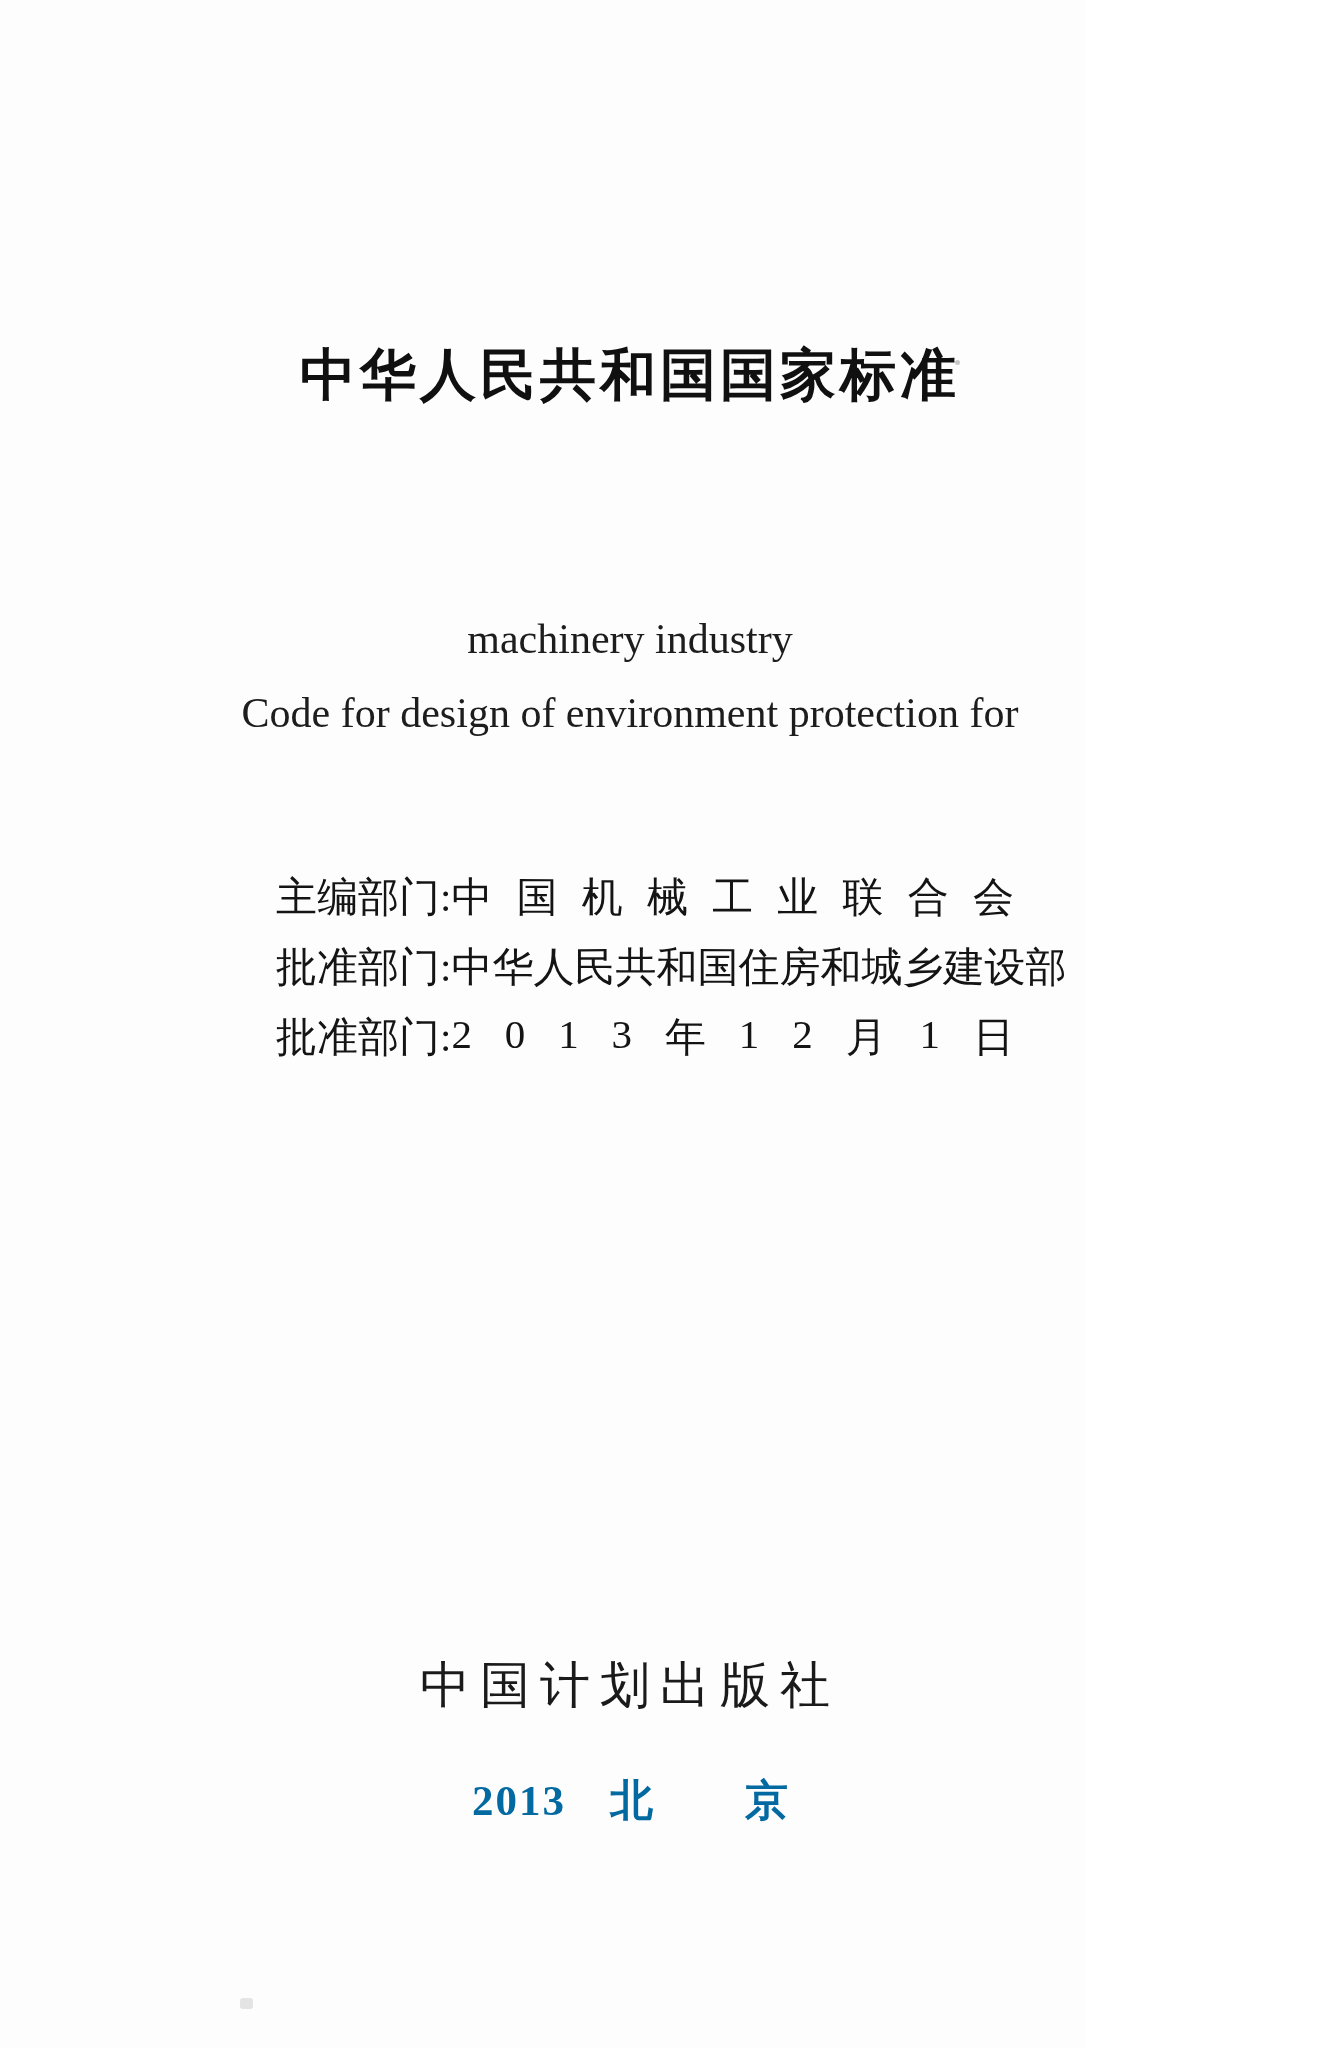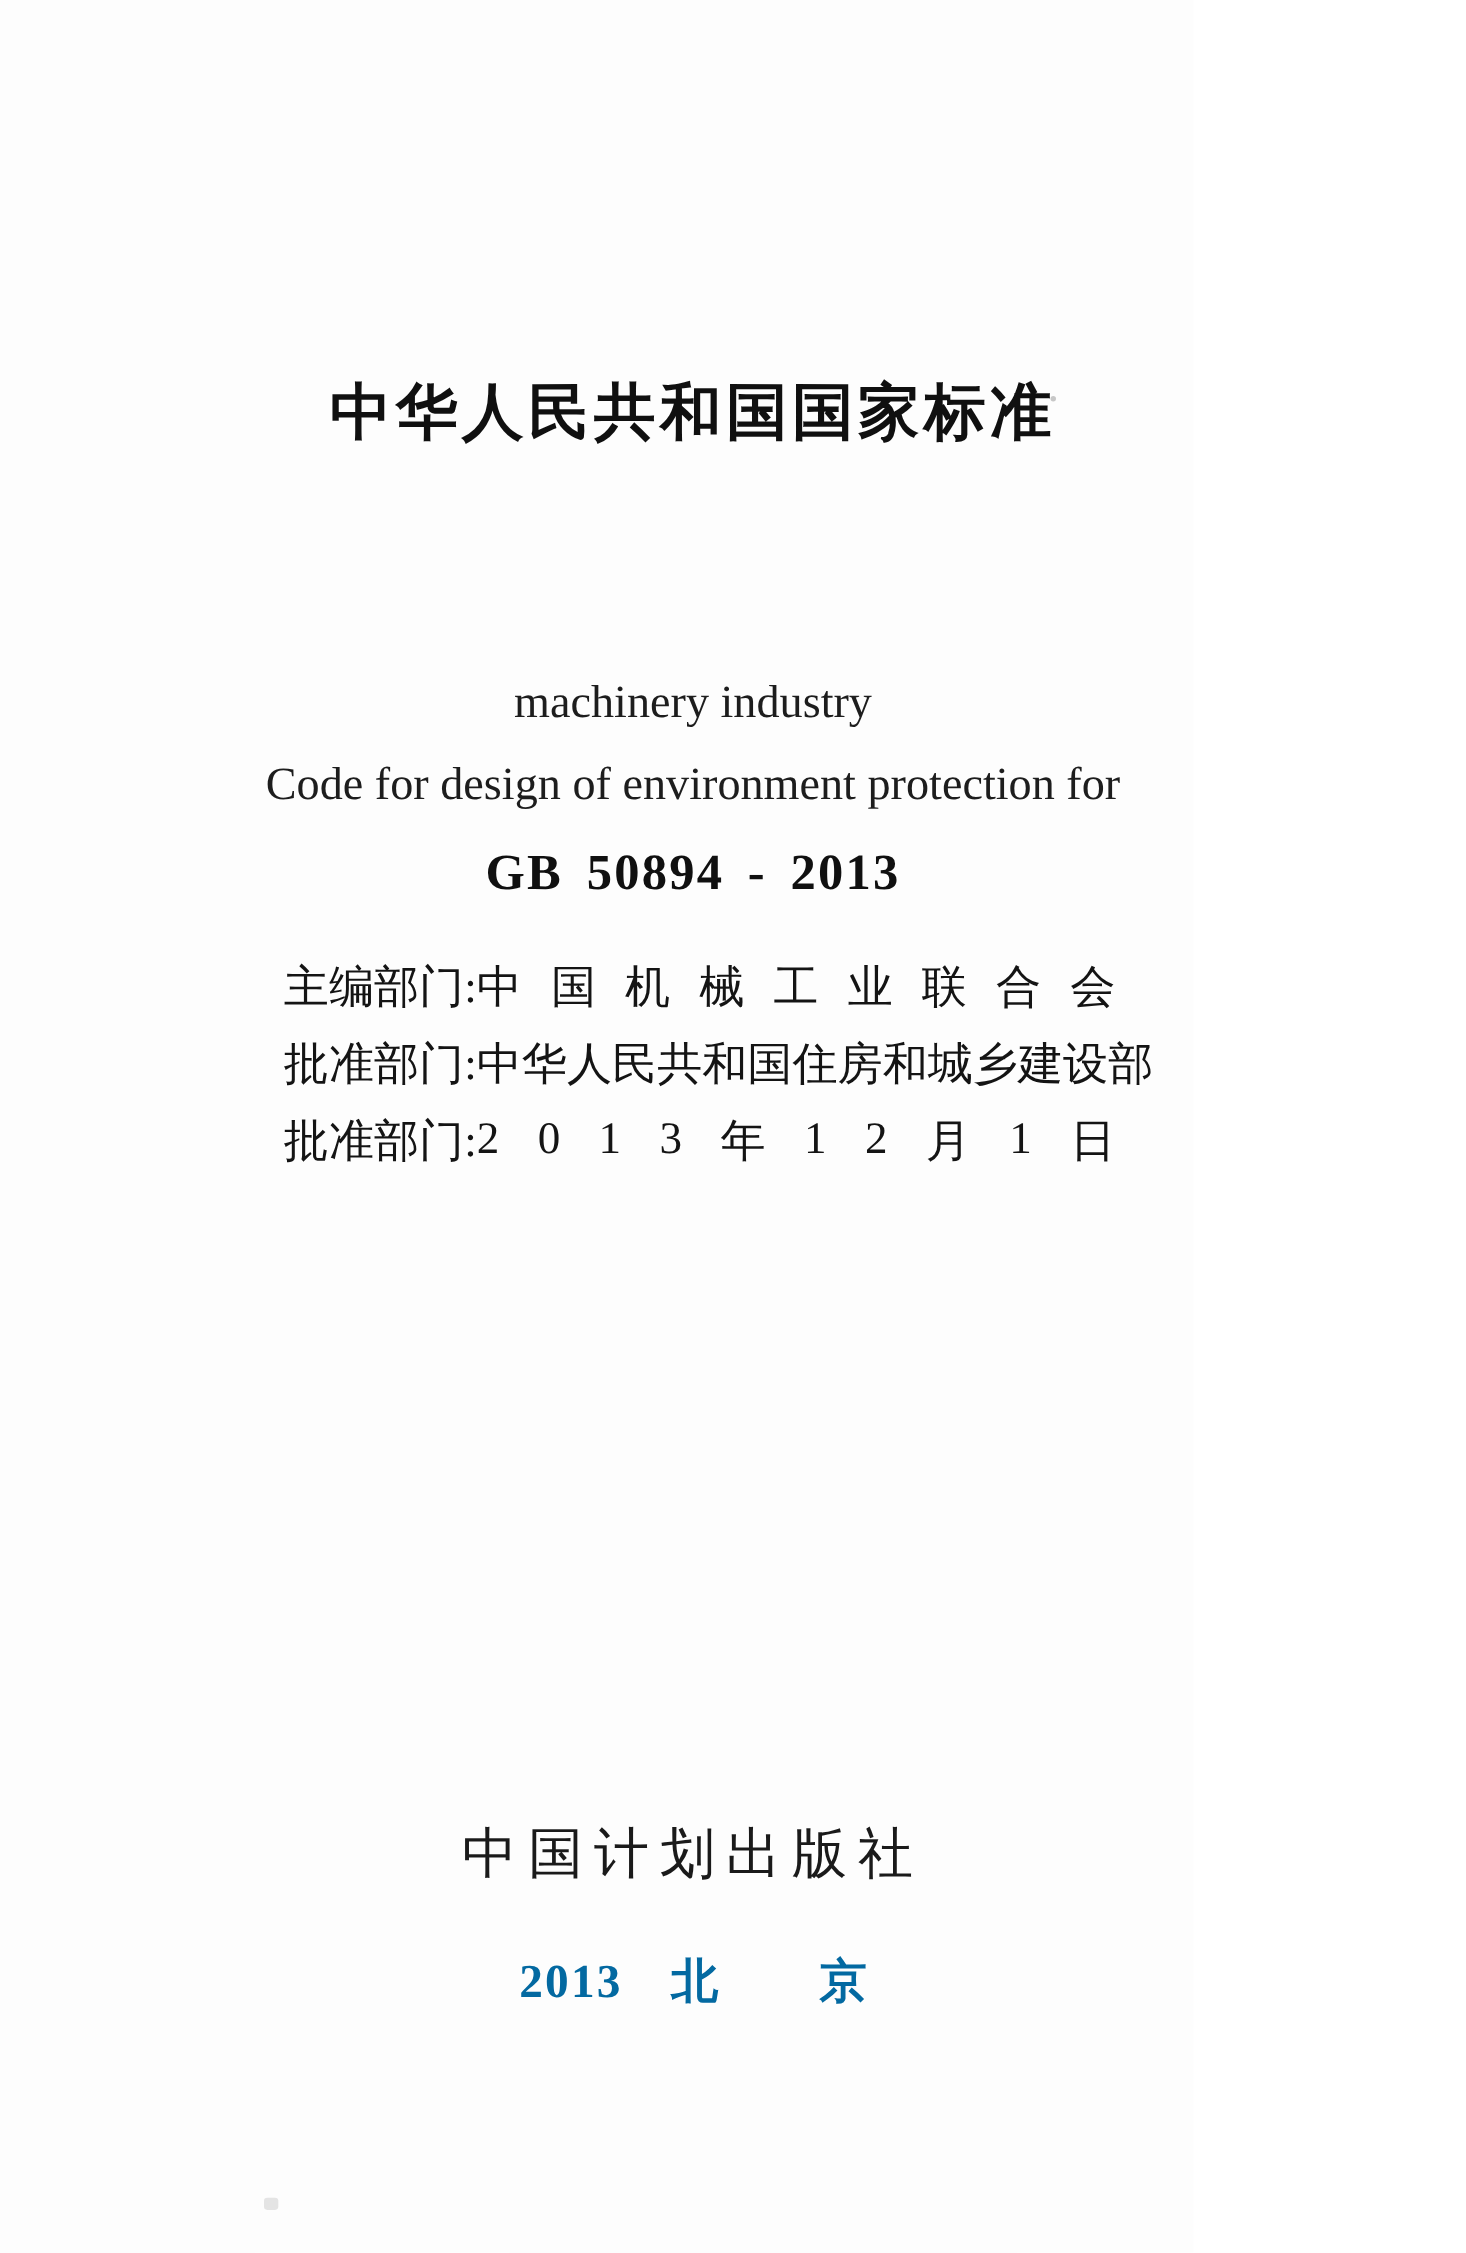--- a/index.html
+++ b/index.html
@@ -60,21 +60,21 @@
     width: 756px;
     font-size: 41px;
     color: #141414;
   }
   .detail-row {
     display: flex;
     align-items: center;
     height: 70px;
     white-space: nowrap;
   }
-  .detail-label { flex: none; }
+  .detail-label { flex: none; margin-left: 18px; }
   .spread {
     flex: 1;
     display: flex;
     justify-content: space-between;
   }
   .publisher {
     top: 1652px;
     font-size: 50px;
     letter-spacing: 10px;
     color: #1a1a1a;
@@ -123,21 +123,20 @@
   <div class="content">
 
     <div class="centered national-heading">中华人民共和国国家标准</div>
 
 
     <div class="centered en-title">
       <div>machinery industry</div>
       <div>Code for design of environment protection for</div>
     </div>
 
-    <div class="centered std-number">GB 50894 - 2013</div>
 
     <div class="details">
       <div class="detail-row">
         <span class="detail-label">主编部门:</span>
         <span class="spread">
             <span>中</span>
             <span>国</span>
             <span>机</span>
             <span>械</span>
             <span>工</span>

